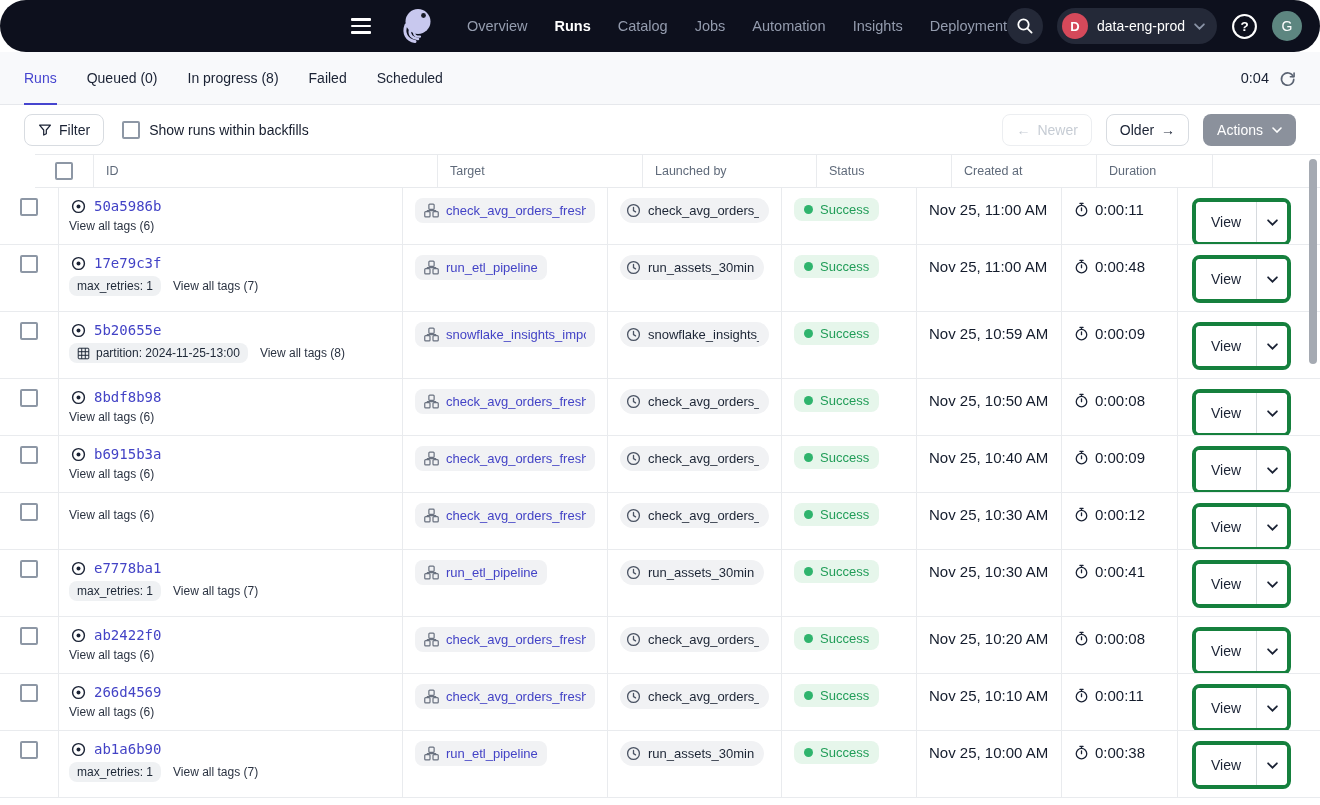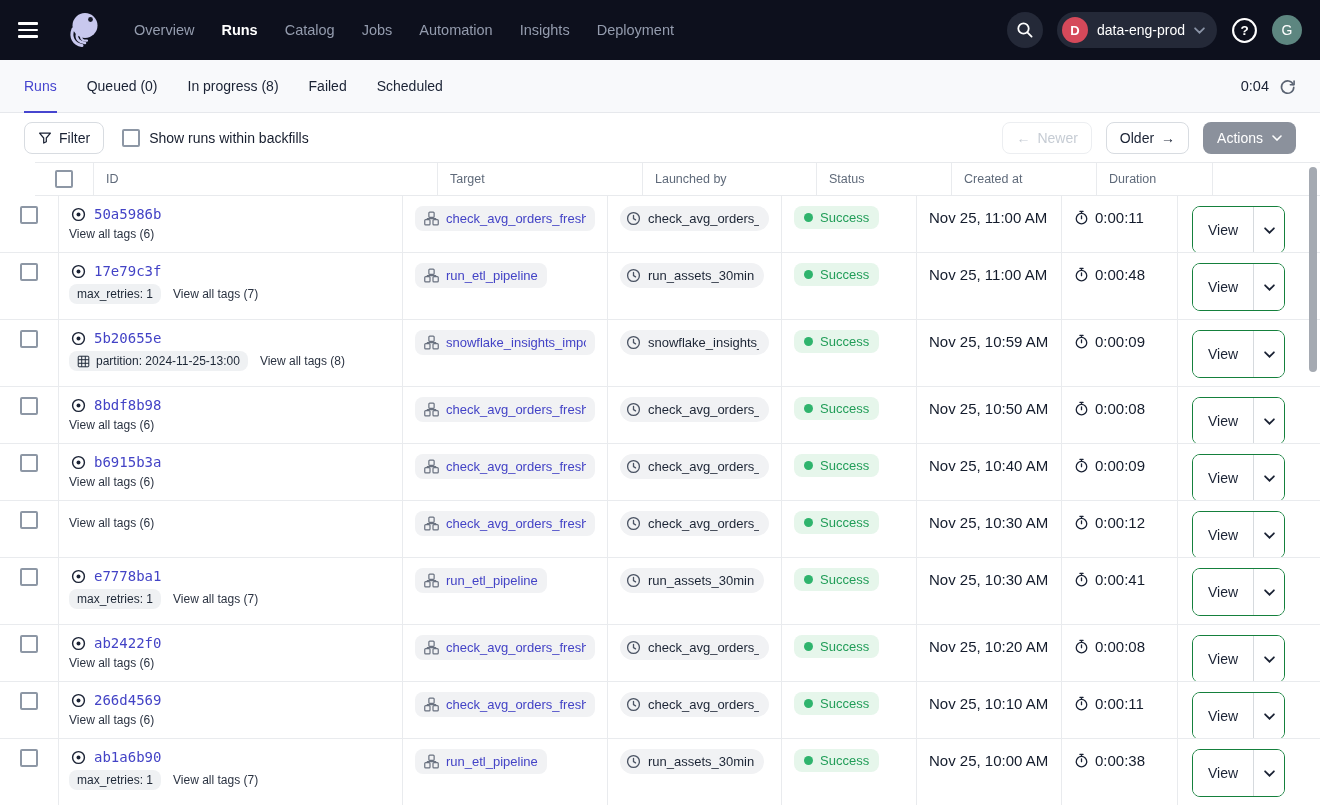--- a/index.html
+++ b/index.html
@@ -5,23 +5,24 @@
   * { box-sizing: border-box; margin: 0; padding: 0; }
   html,body { width:1320px; height:805px; overflow:hidden; }
   body {
     font-family: "Liberation Sans", sans-serif;
     background:#fff; color:#161d2d;
   }
   .icon svg { display:block; }
 
   
   .topnav {
-    height:60px; background:var(--topnav-bg,#0d101d);
-    display:flex; align-items:center; justify-content:space-between;
+    height:52px; background:var(--topnav-bg,#0d101d);
+    display:flex; align-items:center; justify-content:flex-end;
     padding:0 18px;
+    border-radius:26px;
   }
   .nav-left { display:flex; align-items:center; gap:10px; }
   .hamburger { width:26px; height:22px; display:flex; flex-direction:column; justify-content:center; gap:4px; cursor:pointer; background:none; border:none; }
   .hamburger span { display:block; width:20px; height:2.6px; background:#fff; border-radius:1px; }
   .logo { width:42px; height:42px; margin:0 6px 0 8px; }
   .nav-items { display:flex; gap:27px; margin-left:14px; }
   .nav-item { color:#949cae; font-size:14.5px; cursor:pointer; }
   .nav-item.active { color:#fff; font-weight:700; }
   .nav-right { display:flex; align-items:center; gap:14px; }
   .search-btn { width:36px; height:36px; border-radius:50%; background:#242938; color:#fff; display:flex; align-items:center; justify-content:center; border:none; cursor:pointer; }
@@ -75,21 +76,21 @@
   .target-pill .icon { color:#6a7280; flex:none; }
   .launched-pill { display:inline-flex; align-items:center; gap:7px; background:#f1f2f4; border-radius:13px; padding:5px 10px 5px 6px; max-width:100%; overflow:hidden; cursor:pointer; text-decoration:none; }
   .launched-pill .pill-text { font-size:13px; color:#1c2535; white-space:nowrap; overflow:hidden; }
   .launched-pill .icon { color:#4a5363; flex:none; }
   .status-pill { display:inline-flex; align-items:center; gap:7px; background:var(--success-bg,#e6f6eb); border-radius:8px; padding:4px 10px; font-size:13px; color:var(--success-text,#219d58); }
   .status-pill .dot { width:9px; height:9px; border-radius:50%; background:var(--success-dot,#2fb46d); }
   .created-cell { font-size:15px; color:#141c2c; padding-top:13px; white-space:nowrap; }
   .duration-cell { display:flex; align-items:flex-start; gap:6px; font-size:15px; color:#141c2c; padding-top:13px; }
   .duration-cell .icon { color:#1a2234; margin-top:1px; }
   .view-cell { padding:10px 14px; }
-  .view-btn { display:inline-flex; border:1px solid #15803d; border-radius:8px; overflow:hidden; background:#fff; height:48px; }
+  .view-btn { display:inline-flex; border:4px solid #15803d; border-radius:8px; overflow:hidden; background:#fff; height:48px; }
   .view-main { border:none; background:#fff; padding:0 15px; font-size:14px; color:#1a2234; cursor:pointer; font-family:inherit; }
   .view-caret { border:none; border-left:1px solid #d6dade; background:#fff; width:31px; display:flex; align-items:center; justify-content:center; color:#1a2234; cursor:pointer; }
   .scroll-thumb { position:absolute; right:3px; top:5px; width:8px; height:205px; border-radius:4px; background:#a5aab2; cursor:pointer; }
 </style>
 </head>
 <body>
 
 <header class="topnav">
   <div class="nav-left">
     <button class="hamburger">

